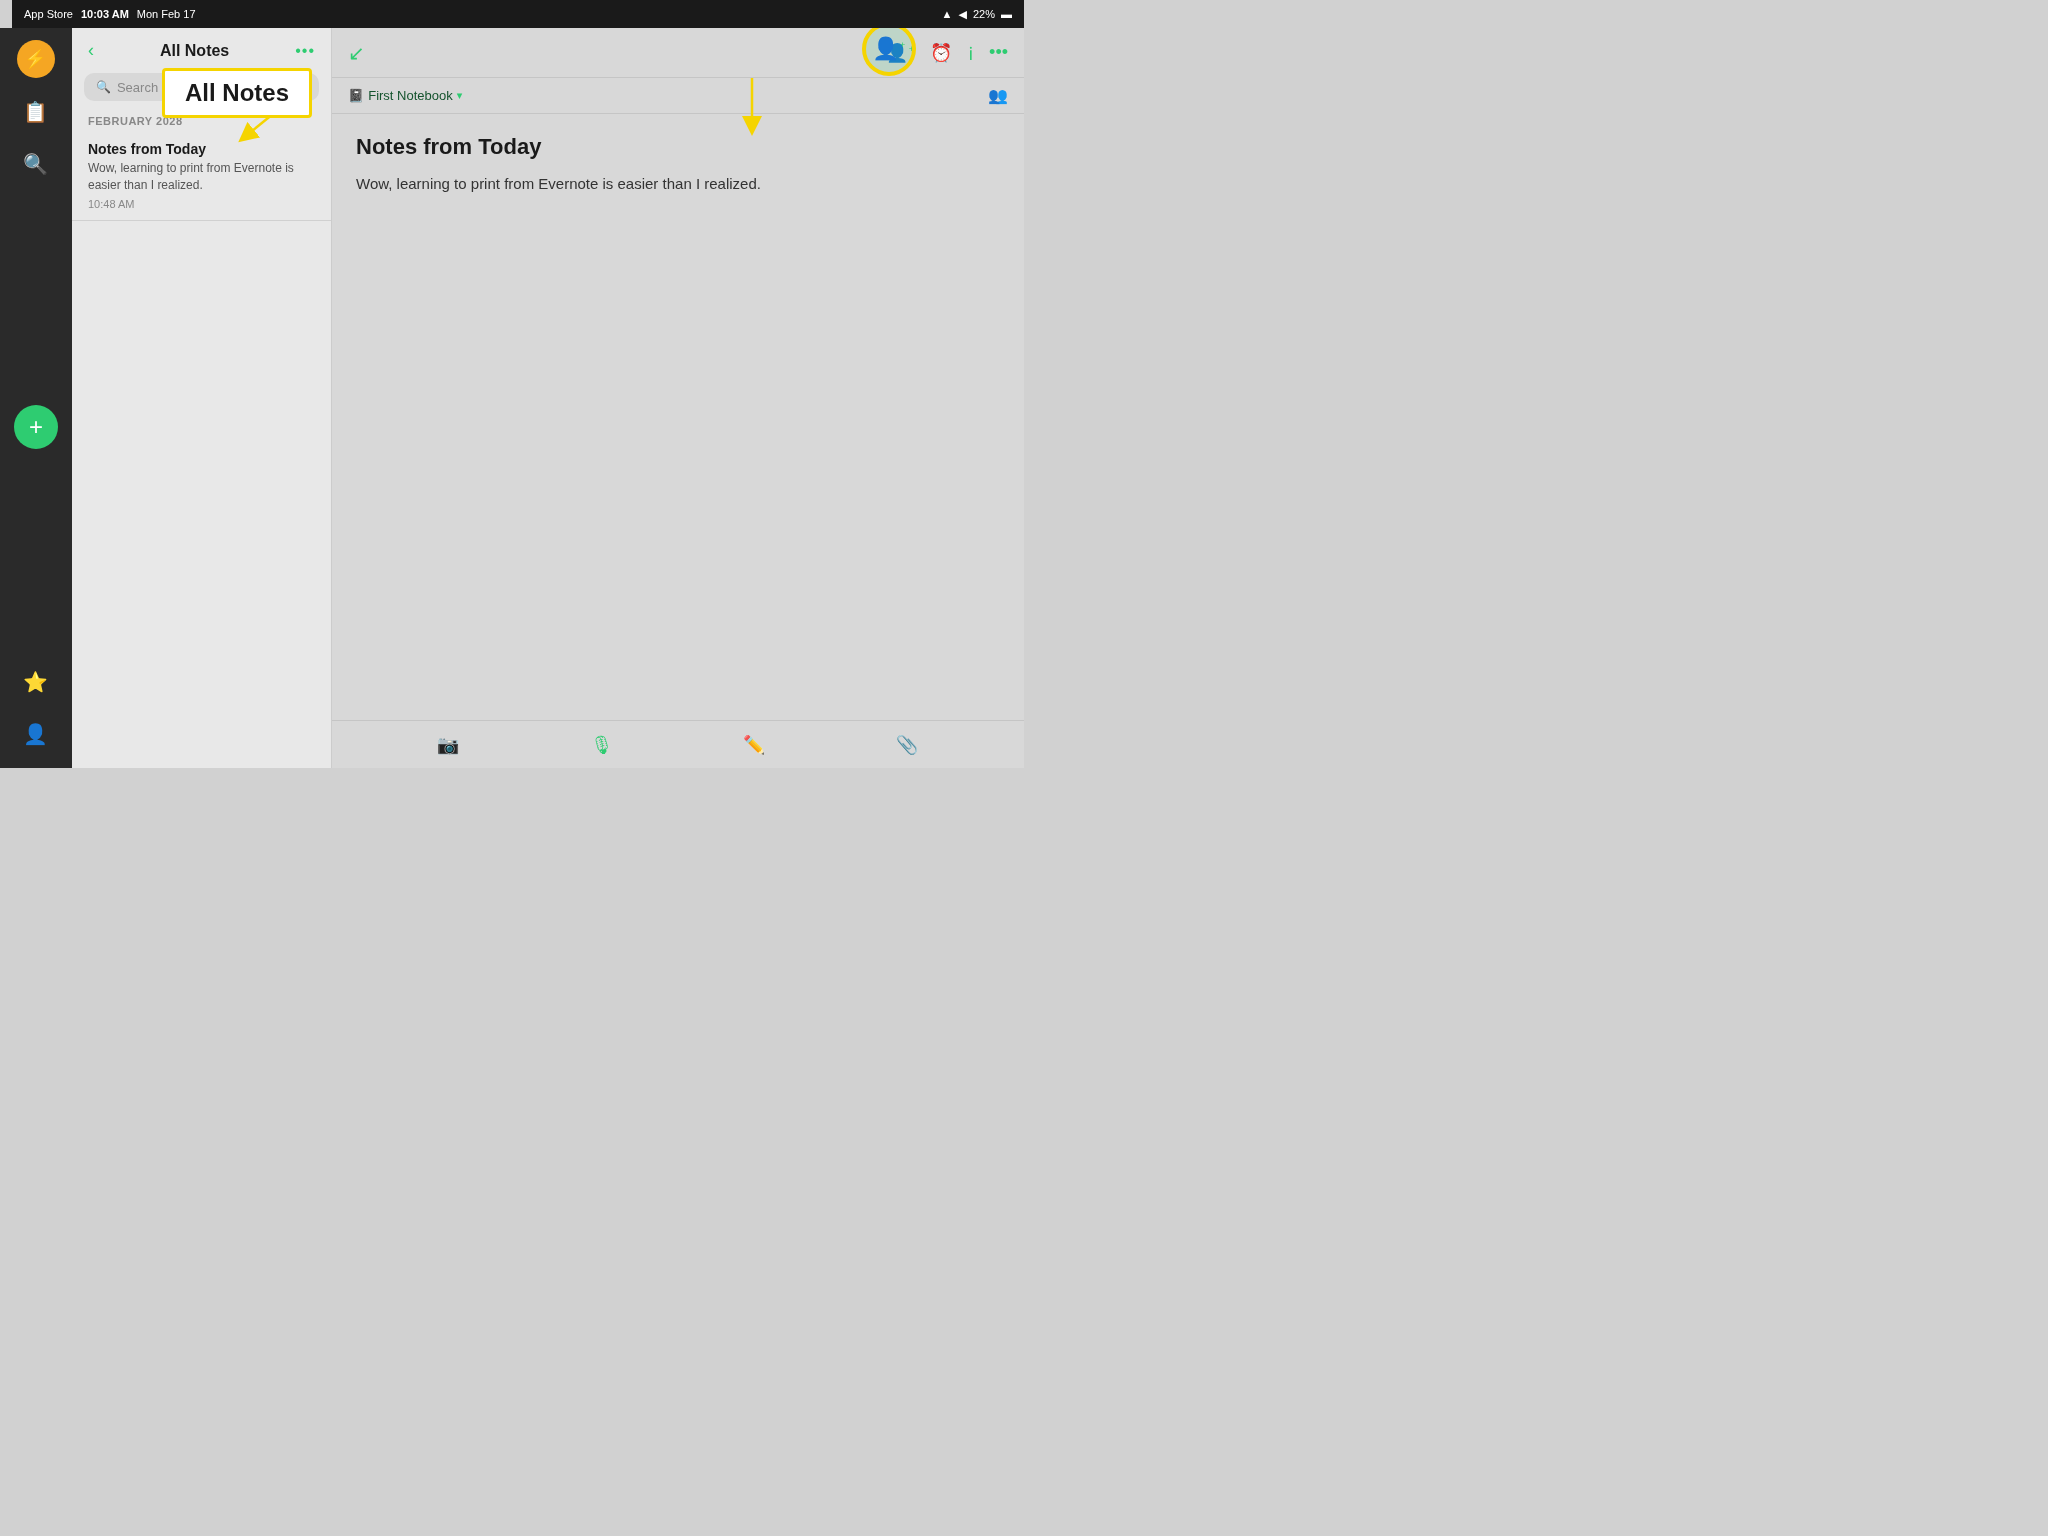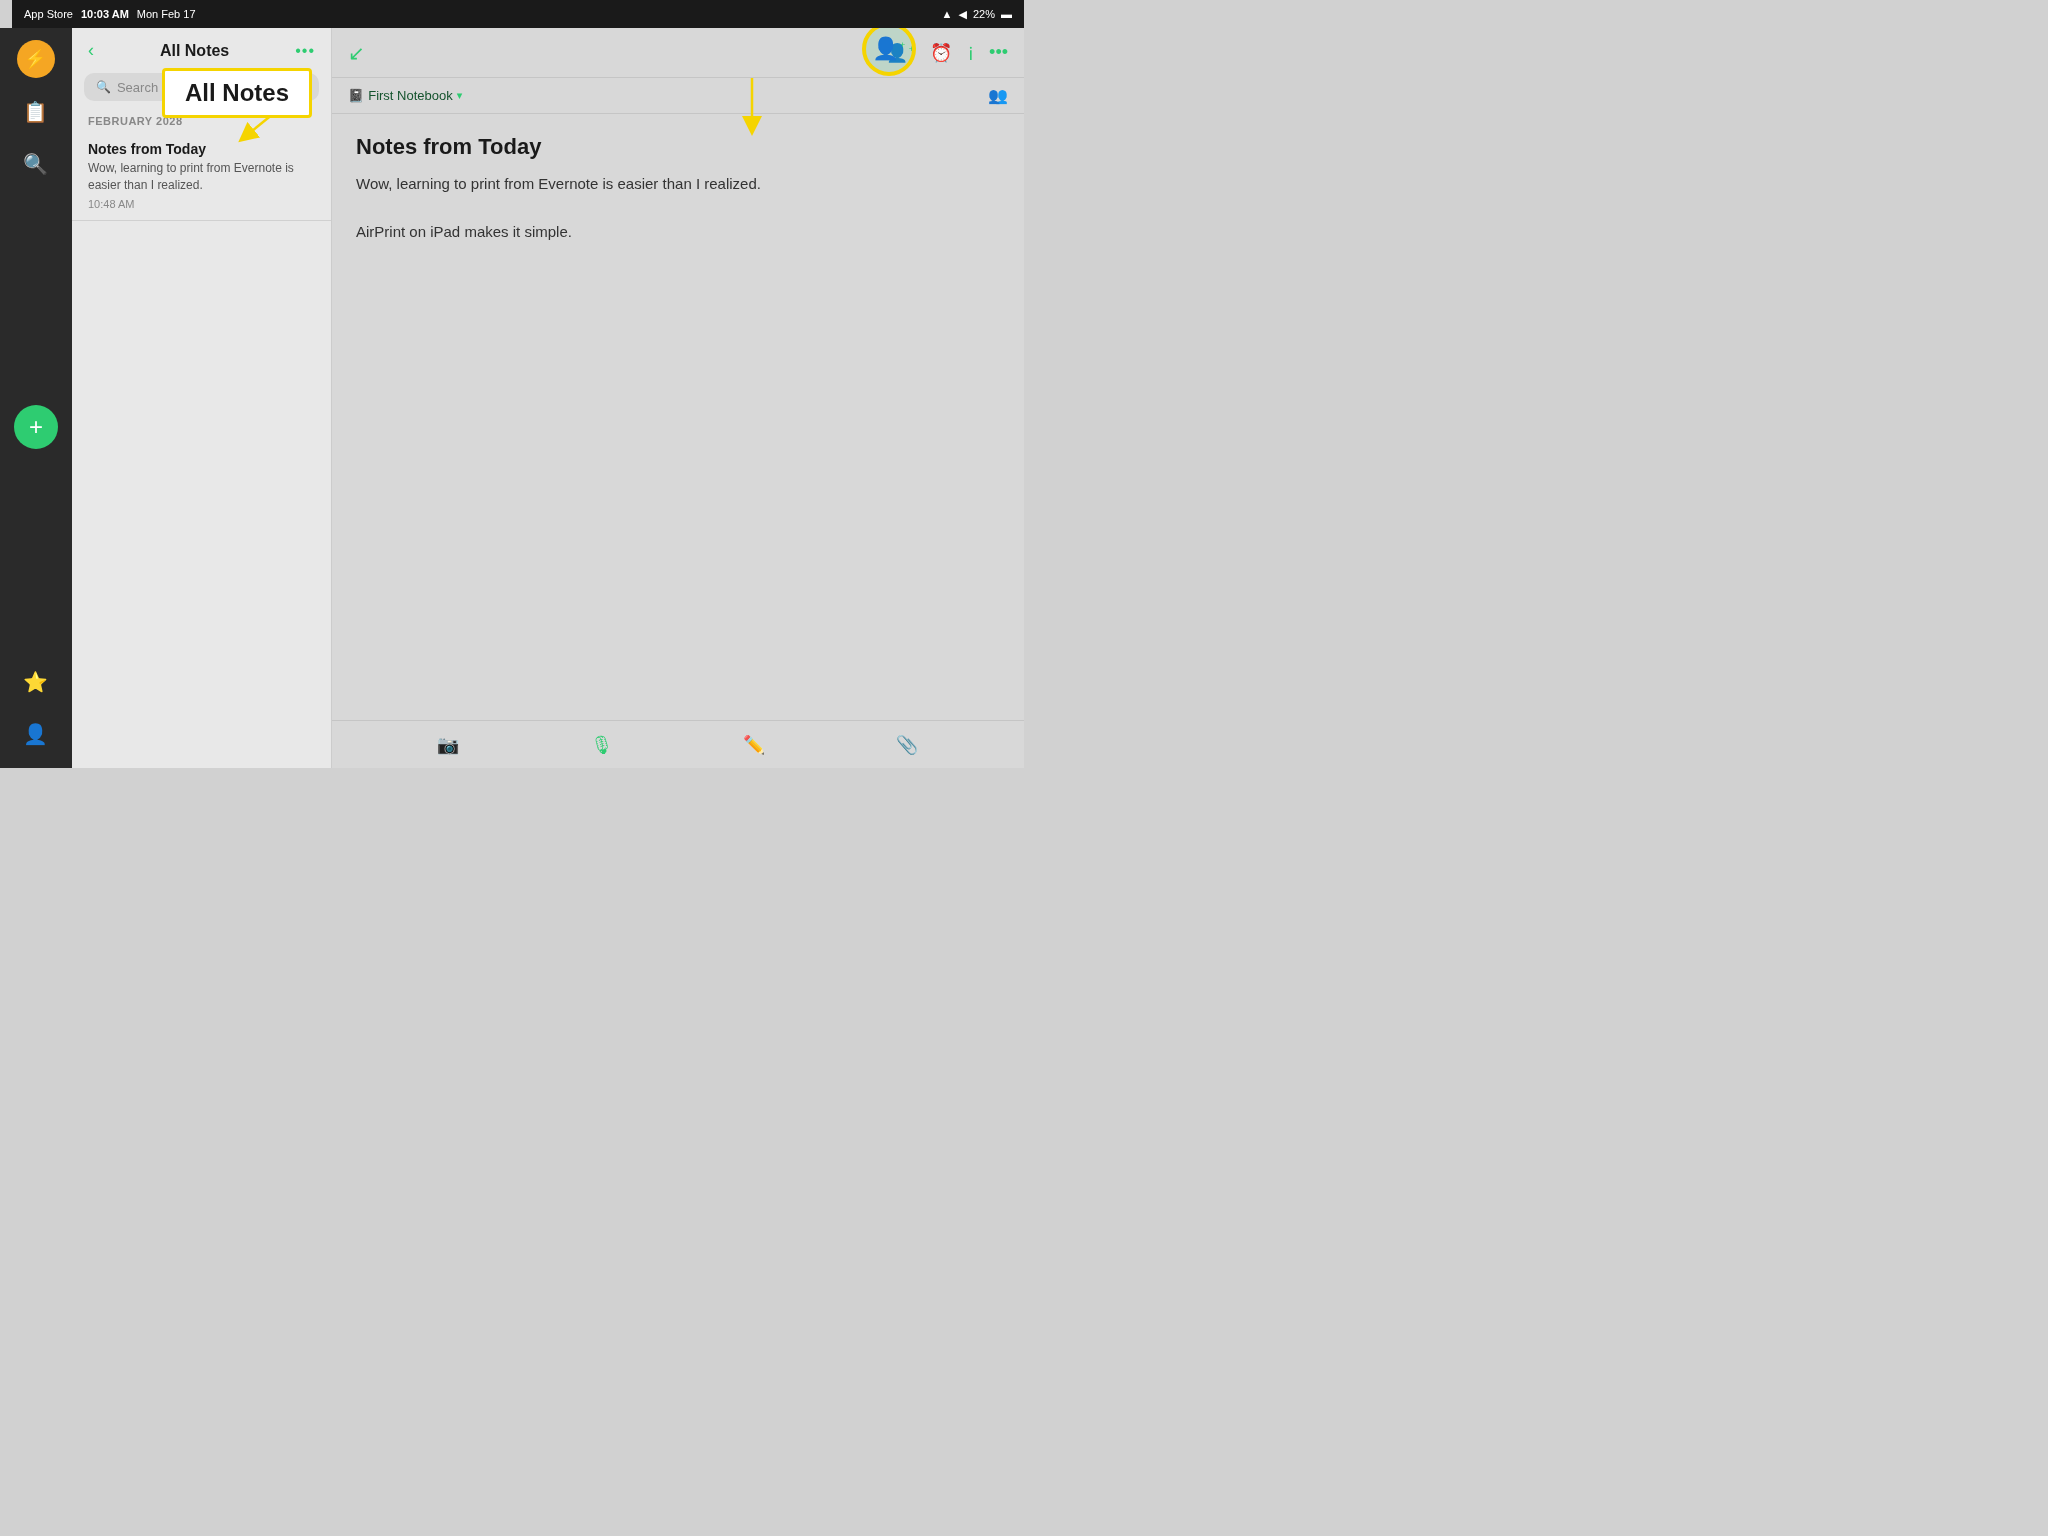--- a/index.html
+++ b/index.html
@@ -351,21 +351,20 @@
         <span class="notebook-chevron">▾</span>
       </div>
       <span class="notebook-share">👥</span>
     </div>
 
     <div class="note-content">
       <div class="note-content-title">Notes from Today</div>
       <div class="note-content-body">
         <p>Wow, learning to print from Evernote is easier than I realized.</p>
         <br>
-        <p>AirPrint on iPad makes it simple.</p>
       </div>
     </div>
 
     <div class="note-detail-footer">
       <span class="footer-icon">📷</span>
       <span class="footer-icon">🎙</span>
       <span class="footer-icon">✏️</span>
       <span class="footer-icon">📎</span>
     </div>
   </div>

